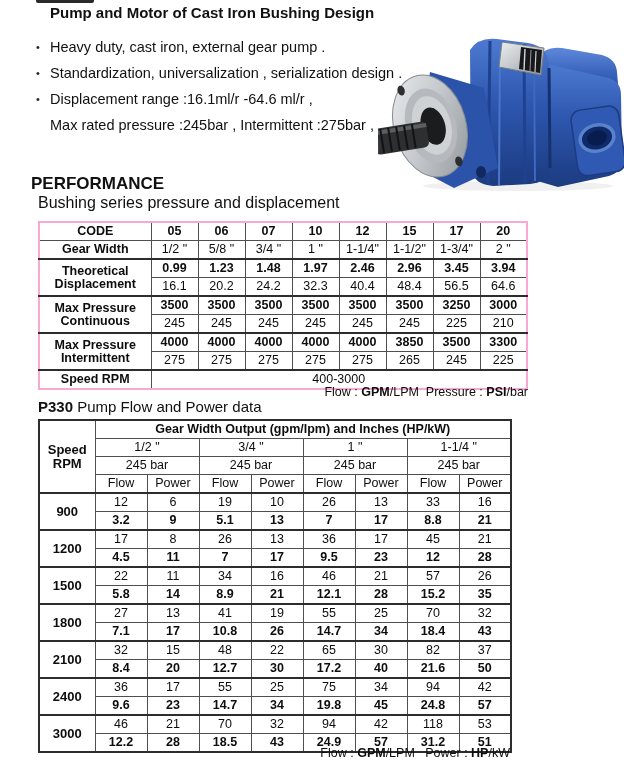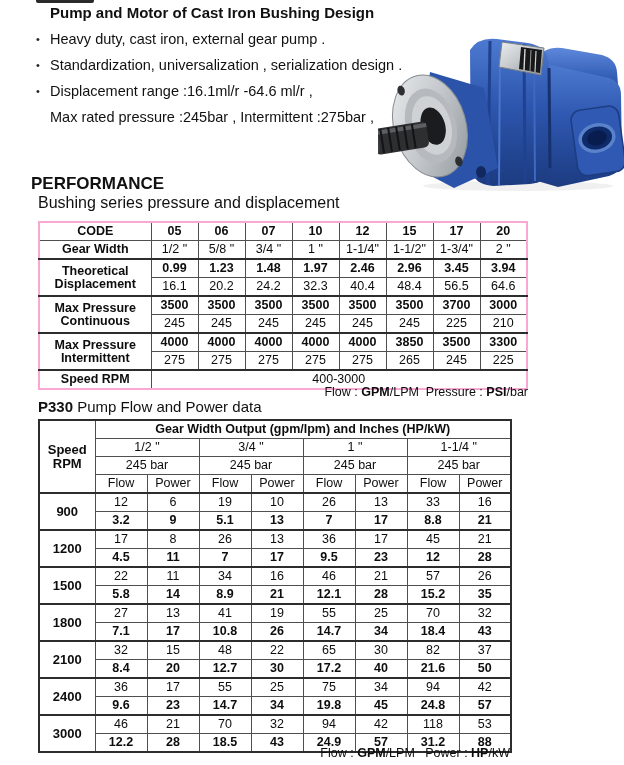--- a/index.html
+++ b/index.html
@@ -1,20 +1,20 @@
 <!DOCTYPE html>
 <html><head>
 <meta charset="utf-8">
 <style>
   html,body{margin:0;padding:0;background:#fff;}
   .doc{position:relative;width:624px;height:765px;background:#ffffff;overflow:hidden;
        font-family:"Liberation Sans",sans-serif;color:#111;padding-left:24px;}
   .artifact{position:absolute;left:36px;top:0;width:58px;height:3px;background:#2a2a2a;border-radius:0 0 2px 2px;}
   .title{position:absolute;left:50px;top:4px;font-size:15px;font-weight:bold;white-space:pre;}
-  .intro{position:absolute;left:36px;top:26px;font-size:14.5px;}
+  .intro{position:absolute;left:36px;top:34px;font-size:14.5px;}
   .intro .line{height:26px;line-height:26px;white-space:pre;}
   .intro .dot{display:inline-block;width:14px;font-size:11px;vertical-align:1px;color:#222;}
   .intro .indent{padding-left:14px;}
   .pump{position:absolute;left:378px;top:20px;}
   .perf-heading{position:absolute;left:31px;top:174px;font-size:17px;font-weight:bold;}
   .perf-sub{position:absolute;left:38px;top:194px;font-size:16px;}
   table{border-collapse:collapse;table-layout:fixed;font-size:12.5px;color:#0d0d0d;}
   td{border:1px solid #4f4f4f;text-align:center;vertical-align:middle;height:17px;padding:0;line-height:1.02;overflow:hidden;}
   .table1{position:absolute;left:38px;top:221px;width:490px;border:2px solid #f9a8d4;}
   .table2{position:absolute;left:38px;top:419px;width:472px;border:2px solid #2d2d2d;}
@@ -173,21 +173,21 @@
           <td>64.6</td>
         </tr>
         <tr class="grp">
           <td class="lab" rowspan="2">Max Pressure<br>Continuous</td>
           <td class="b">3500</td>
           <td class="b">3500</td>
           <td class="b">3500</td>
           <td class="b">3500</td>
           <td class="b">3500</td>
           <td class="b">3500</td>
-          <td class="b">3700</td>
+          <td class="b">3250</td>
           <td class="b">3000</td>
         </tr>
         <tr>
           <td>245</td>
           <td>245</td>
           <td>245</td>
           <td>245</td>
           <td>245</td>
           <td>245</td>
           <td>225</td>
@@ -402,20 +402,20 @@
           <td>53</td>
         </tr>
         <tr class="boldrow">
           <td>12.2</td>
           <td>28</td>
           <td>18.5</td>
           <td>43</td>
           <td>24.9</td>
           <td>57</td>
           <td>31.2</td>
-          <td>88</td>
+          <td>51</td>
         </tr>
       </tbody>
   </table>
 
   <div class="units units-2"><span>Flow : </span><b>GPM</b><span>/LPM   Power : </span><b>HP</b><span>/kW</span></div>
 
 </div>
 
 </body></html>

